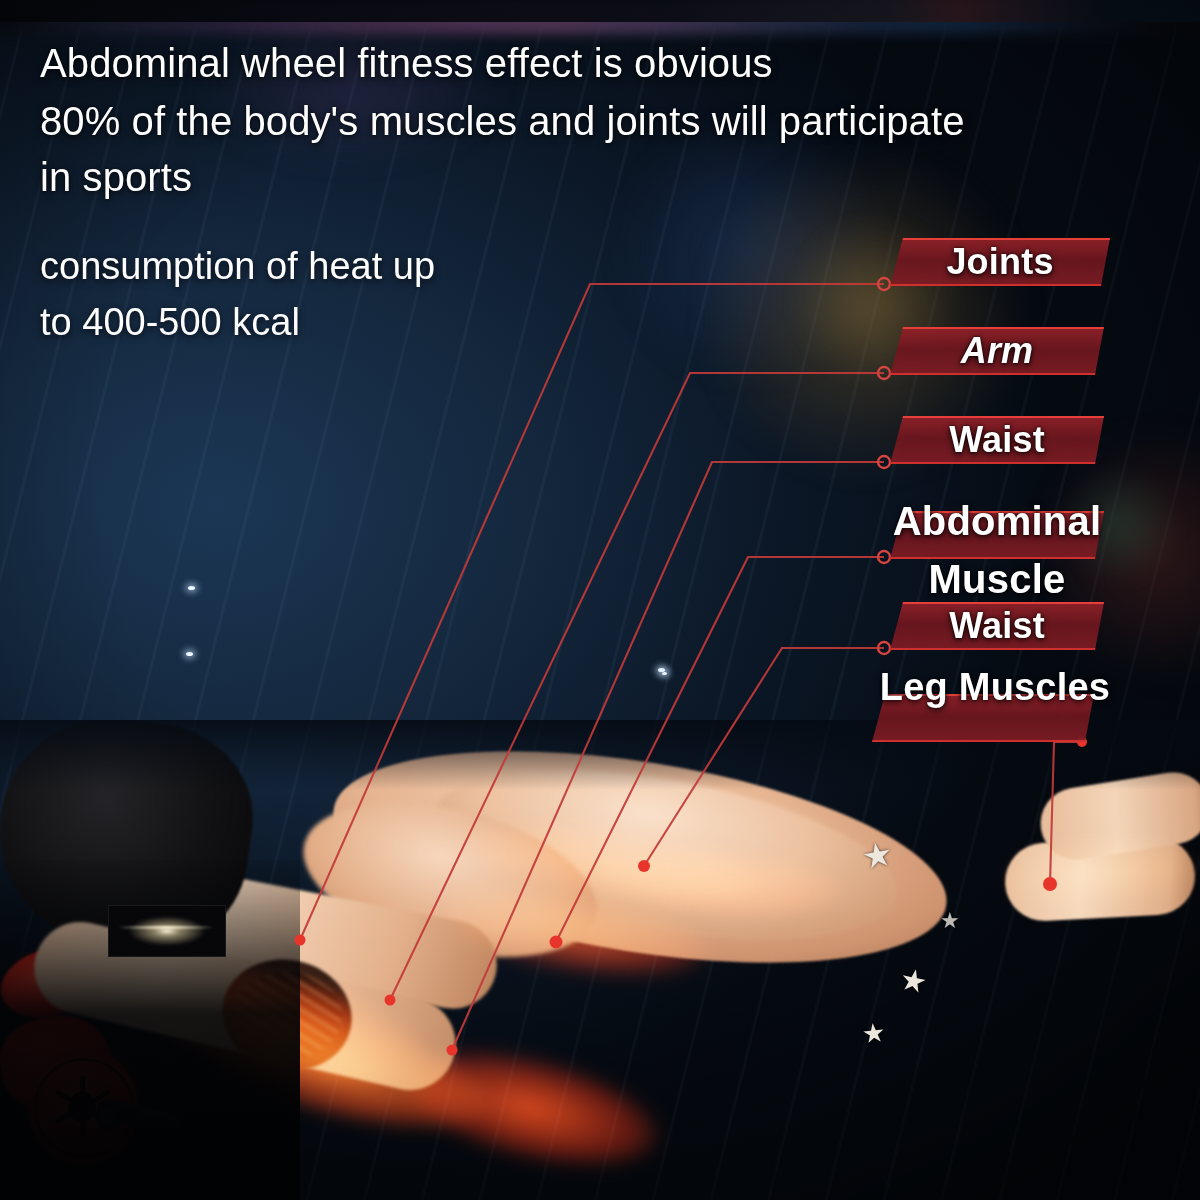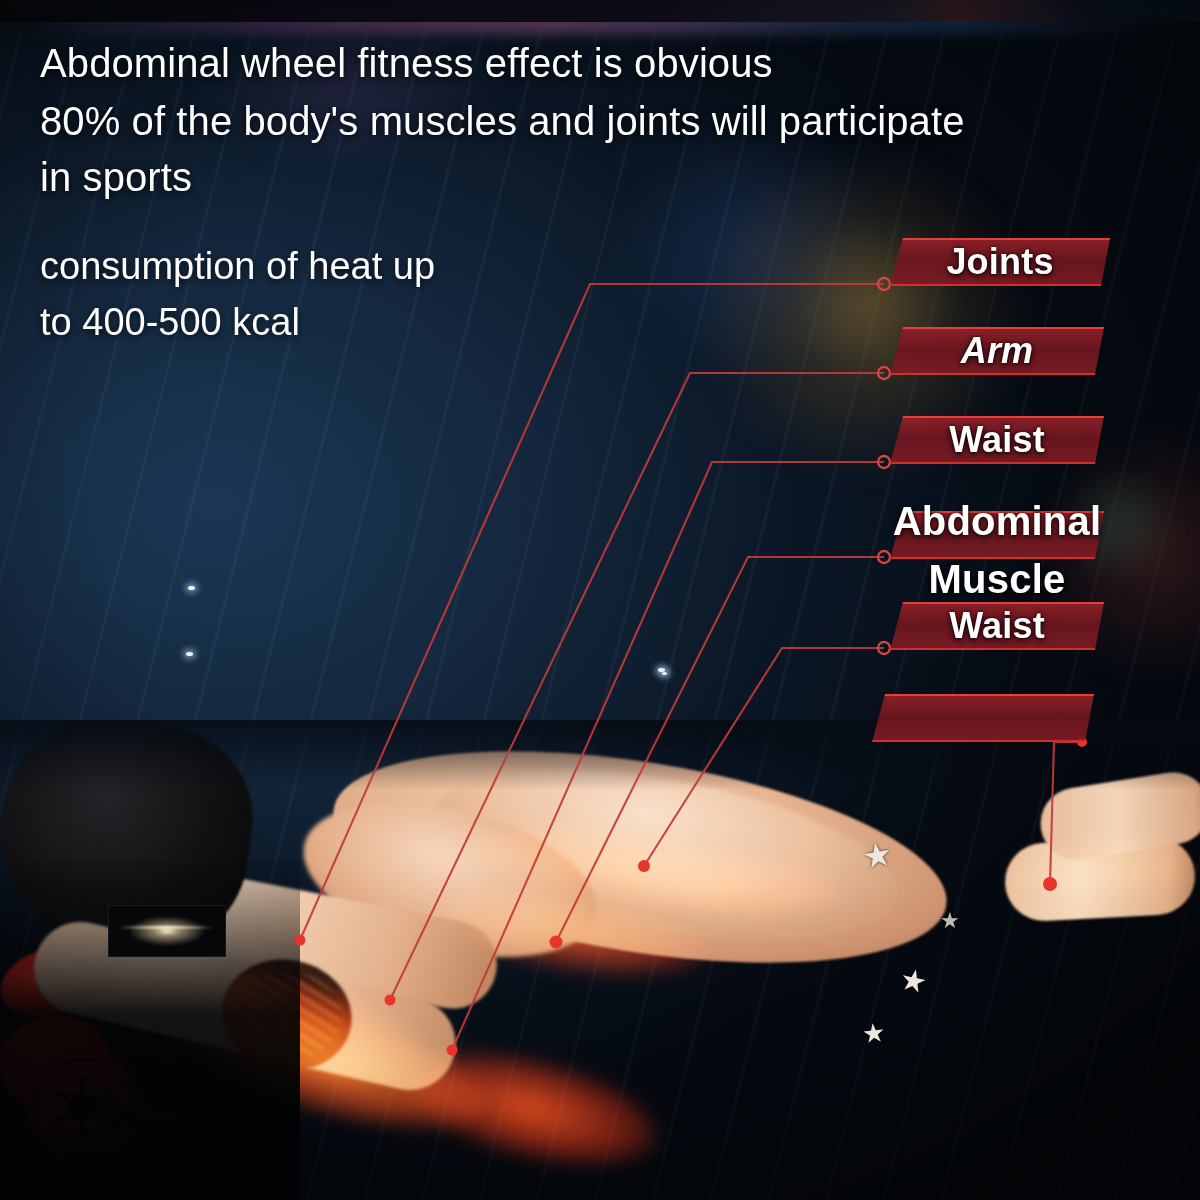--- a/index.html
+++ b/index.html
@@ -286,20 +286,21 @@
   <div class="badge" style="left:890px;top:416px;width:214px;"></div>
   <div class="badge-lbl" style="left:890px;top:419px;width:214px;">Waist</div>
 
   <div class="badge" style="left:890px;top:511px;width:214px;"></div>
   <div class="badge-lbl two" style="left:862px;top:492px;width:270px;font-size:40px;line-height:58px;">Abdominal Muscle</div>
 
   <div class="badge" style="left:890px;top:602px;width:214px;"></div>
   <div class="badge-lbl" style="left:890px;top:605px;width:214px;">Waist</div>
 
   <div class="badge" style="left:872px;top:694px;width:222px;"></div>
+  <div class="badge-lbl two" style="left:860px;top:658px;width:270px;font-size:38px;line-height:58px;">Leg Muscles</div>
 
   <div class="copy">
     <p class="l1">Abdominal wheel fitness effect is obvious</p>
     <p class="l2">80% of the body's muscles and joints will participate</p>
     <p class="l3">in sports</p>
   </div>
 
   <div class="blk2">
     <p>consumption of heat up</p>
     <p>to 400-500 kcal</p>

